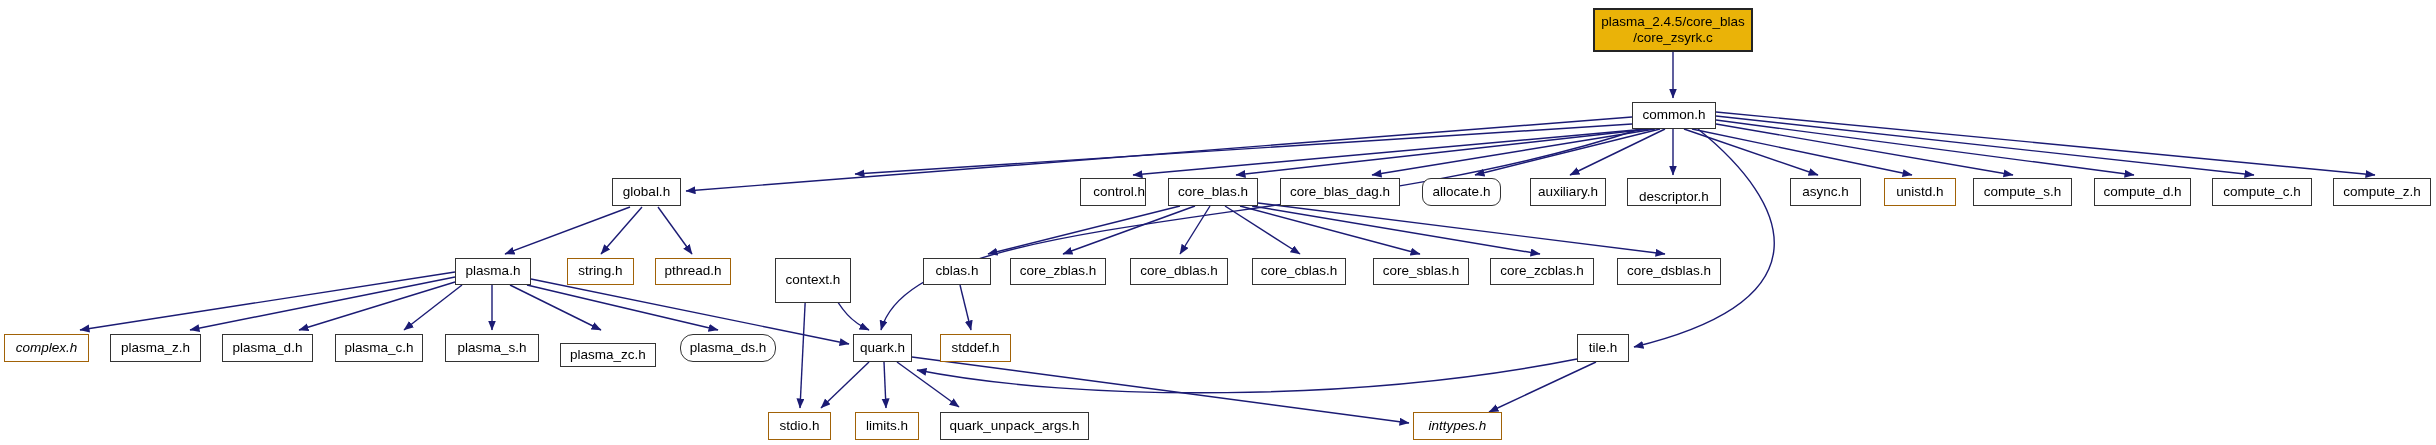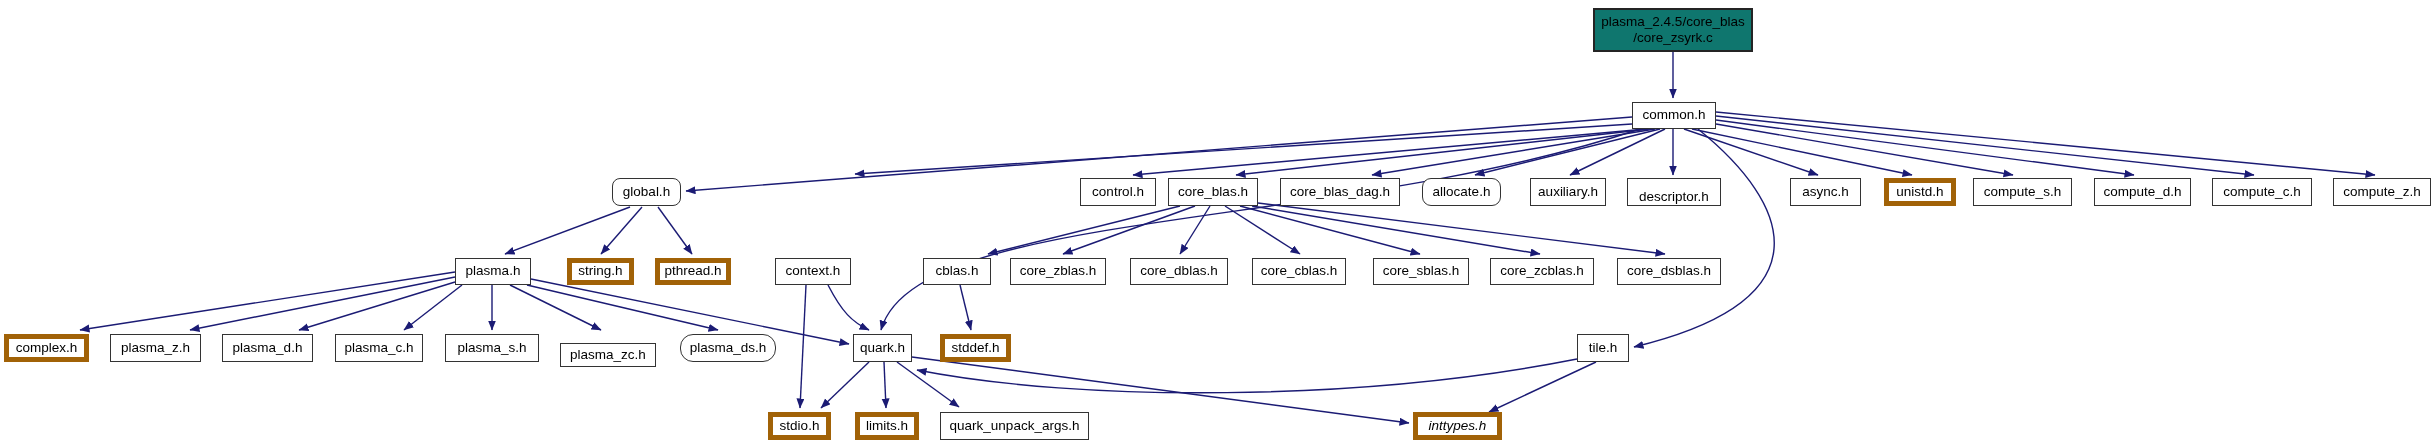--- a/index.html
+++ b/index.html
@@ -8,22 +8,22 @@
     font-family:"Liberation Sans","DejaVu Sans",sans-serif;
   }
   #edge-layer{position:absolute;left:0;top:0;width:2436px;height:445px;}
   .edge{fill:none;stroke:#1b1b74;stroke-width:1.4;}
   .node{
     position:absolute;box-sizing:border-box;display:flex;flex-direction:column;
     align-items:center;justify-content:center;text-align:center;
     background:#ffffff;border:1.5px solid #333333;color:#000000;
     font-size:13.5px;line-height:1.2;white-space:nowrap;z-index:2;cursor:pointer;
   }
-  .node.external{border:5px solid #a16207;cursor:default;}
-  .node.main{background:#0f766e;border:2px solid #242424;}
+  .node.external{border:1px solid #a16207;cursor:default;}
+  .node.main{background:#eab308;border:2px solid #242424;}
 </style>
 </head>
 <body>
 
 <div id="graph-canvas">
   <svg id="edge-layer" width="2436" height="445" viewBox="0 0 2436 445">
     <defs>
       <marker id="arrow" markerWidth="11" markerHeight="9" refX="9.5" refY="4" orient="auto" markerUnits="userSpaceOnUse">
         <path d="M0,0 L10,4 L0,8 z" fill="#1b1b74"></path>
       </marker>
@@ -76,24 +76,24 @@
       </g>
   </svg>
   <div id="nodes">
       <div class="node main" style="left: 1593px; top: 8px; width: 160px; height: 44px;">
         <span>plasma_2.4.5/core_blas</span>
         <span>/core_zsyrk.c</span>
       </div>
       <div class="node internal" style="left: 1632px; top: 102px; width: 84px; height: 27px;">
         <span>common.h</span>
       </div>
-      <div class="node internal" style="left: 612px; top: 178px; width: 69px; height: 28px; border-radius: 8px;">
+      <div class="node internal" style="left: 612px; top: 178px; width: 69px; height: 28px;">
         <span>global.h</span>
       </div>
-      <div class="node internal" style="left: 1080px; top: 178px; width: 76px; height: 28px;">
+      <div class="node internal" style="left: 1080px; top: 178px; width: 66px; height: 28px; align-items: flex-end;">
         <span>control.h</span>
       </div>
       <div class="node internal" style="left: 1168px; top: 178px; width: 90px; height: 28px;">
         <span>core_blas.h</span>
       </div>
       <div class="node internal" style="left: 1280px; top: 178px; width: 120px; height: 28px;">
         <span>core_blas_dag.h</span>
       </div>
       <div class="node internal" style="left: 1422px; top: 178px; width: 79px; height: 28px; border-radius: 9px;">
         <span>allocate.h</span>
@@ -124,21 +124,21 @@
       </div>
       <div class="node internal" style="left: 455px; top: 258px; width: 76px; height: 27px;">
         <span>plasma.h</span>
       </div>
       <div class="node external" style="left: 567px; top: 258px; width: 67px; height: 27px;">
         <span>string.h</span>
       </div>
       <div class="node external" style="left: 655px; top: 258px; width: 76px; height: 27px;">
         <span>pthread.h</span>
       </div>
-      <div class="node internal" style="left: 775px; top: 258px; width: 76px; height: 27px; justify-content: center;">
+      <div class="node internal" style="left: 775px; top: 258px; width: 76px; height: 45px; justify-content: center;">
         <span>context.h</span>
       </div>
       <div class="node internal" style="left: 923px; top: 258px; width: 68px; height: 27px;">
         <span>cblas.h</span>
       </div>
       <div class="node internal" style="left: 1010px; top: 258px; width: 96px; height: 27px;">
         <span>core_zblas.h</span>
       </div>
       <div class="node internal" style="left: 1130px; top: 258px; width: 98px; height: 27px;">
         <span>core_dblas.h</span>
@@ -148,21 +148,21 @@
       </div>
       <div class="node internal" style="left: 1373px; top: 258px; width: 96px; height: 27px;">
         <span>core_sblas.h</span>
       </div>
       <div class="node internal" style="left: 1490px; top: 258px; width: 104px; height: 27px;">
         <span>core_zcblas.h</span>
       </div>
       <div class="node internal" style="left: 1617px; top: 258px; width: 104px; height: 27px;">
         <span>core_dsblas.h</span>
       </div>
-      <div class="node external" style="left: 4px; top: 334px; width: 85px; height: 28px;">
+      <div class="node external" style="left: 4px; top: 334px; width: 85px; height: 28px; font-style: italic;">
         <span>complex.h</span>
       </div>
       <div class="node internal" style="left: 110px; top: 334px; width: 91px; height: 28px;">
         <span>plasma_z.h</span>
       </div>
       <div class="node internal" style="left: 222px; top: 334px; width: 91px; height: 28px;">
         <span>plasma_d.h</span>
       </div>
       <div class="node internal" style="left: 335px; top: 334px; width: 88px; height: 28px;">
         <span>plasma_c.h</span>

